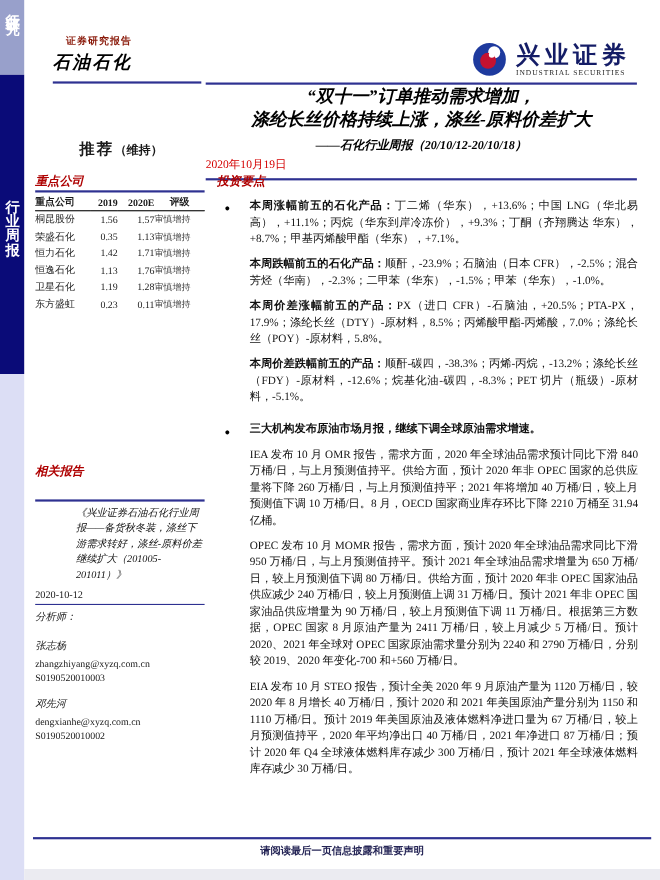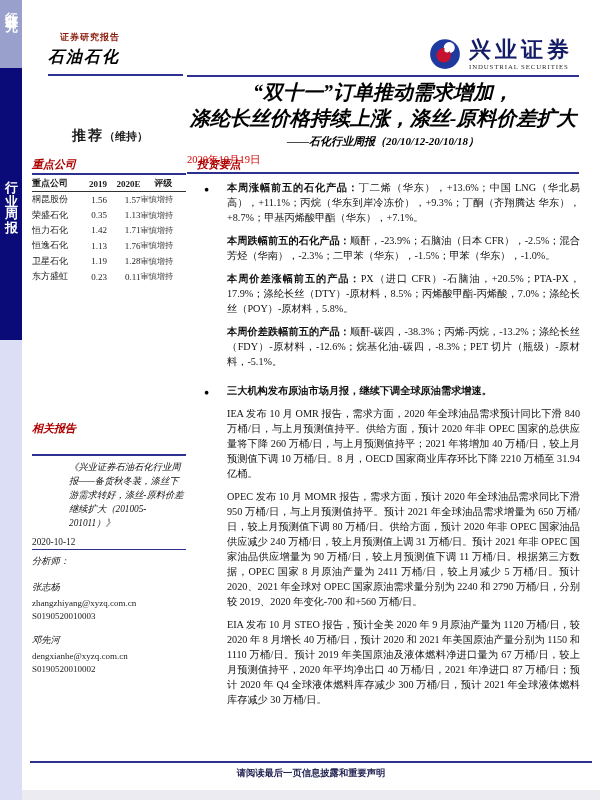--- a/index.html
+++ b/index.html
@@ -19,21 +19,21 @@
   .main{position:absolute;left:22px;top:0;width:578px;height:800px;}
   .hdr-left{position:absolute;left:26px;top:31px;}
   .report-type{font-size:9px;font-weight:bold;color:#8a1a0a;letter-spacing:1px;text-align:right;}
   .sector{font-size:16px;font-weight:bold;font-style:italic;letter-spacing:2px;margin-top:3px;color:#000;}
   .rule-left{position:absolute;left:26px;top:74px;width:135px;height:2px;background:#2e3191;}
   .hdr-right{position:absolute;left:165px;top:0;width:392px;height:75px;border-bottom:2px solid #2e3191;}
   .logo{position:absolute;right:6px;bottom:4px;display:flex;align-items:center;gap:7px;}
   .logo-cn{font-size:22px;font-weight:bold;color:#141c66;letter-spacing:4px;line-height:1;white-space:nowrap;}
   .logo-en{font-size:6.8px;letter-spacing:0.9px;color:#2a2a2a;margin-top:2px;text-align:left;white-space:nowrap;}
   .title-block{position:absolute;left:165px;top:79px;width:392px;padding-bottom:5px;border-bottom:2px solid #2e3191;}
-  .t1,.t2{font-size:20px;font-weight:bold;font-style:italic;text-align:center;line-height:1.3;color:#000;}
+  .t1,.t2{font-size:16px;font-weight:bold;font-style:italic;text-align:center;line-height:1.3;color:#000;}
   .t3{font-size:11px;font-weight:bold;font-style:italic;text-align:center;margin-top:3px;color:#000;}
   .tdate{font-size:10.5px;font-weight:normal;color:#d40000;text-align:left;padding-right:30px;margin-top:4px;}
   .rating{position:absolute;left:50px;top:127px;display:flex;align-items:baseline;}
   .rating-main{font-size:14px;font-weight:bold;letter-spacing:2px;}
   .rating-status{font-size:11px;font-weight:bold;}
   
   .sec-head{font-size:11px;font-weight:bold;font-style:italic;color:#ae0000;}
   .companies{position:absolute;left:10px;top:157px;width:154px;}
   .companies .sec-head{border-bottom:2px solid #2e3191;padding-bottom:1px;}
   .companies table{width:100%;border-collapse:collapse;margin-top:1px;}

